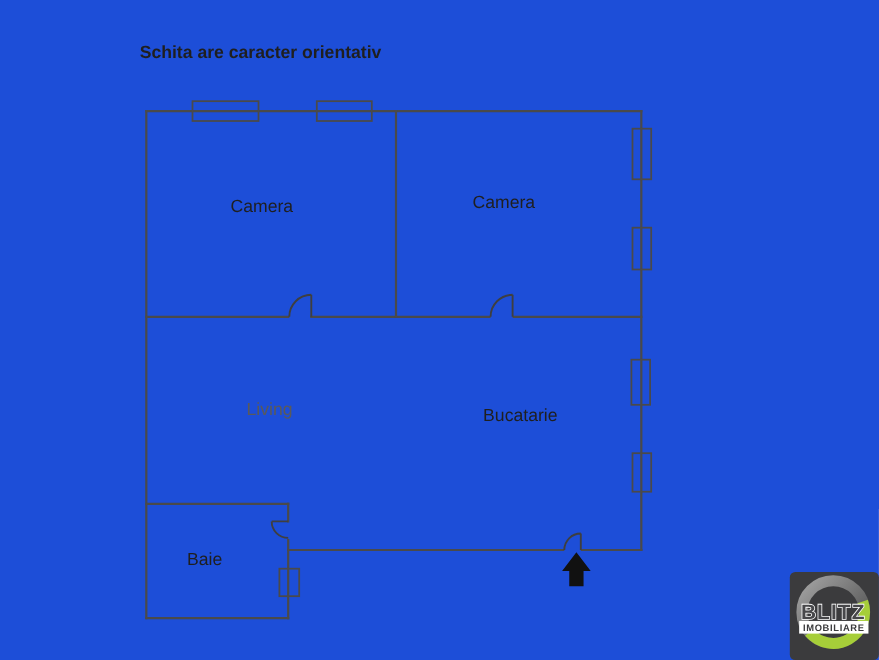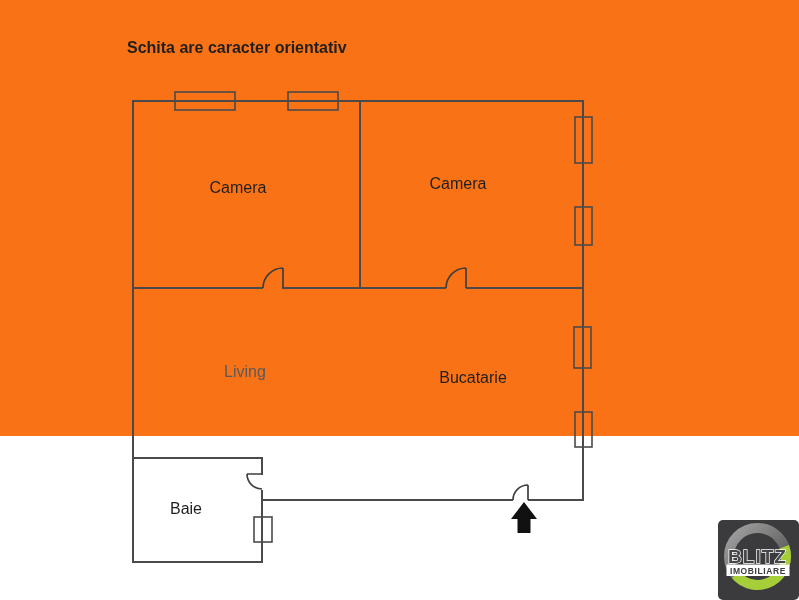--- a/index.html
+++ b/index.html
@@ -7,22 +7,22 @@
     padding: 0;
     background: #ffffff;
     width: 799px;
     height: 600px;
     overflow: hidden;
     font-family: "Liberation Sans", sans-serif;
   }
   .stage {
     position: relative;
     width: 799px;
-    height: 436px;
-    background: #f97316;
+    height: 600px;
+    background: #1d4ed8;
   }
   svg { display: block; }
   text { font-family: "Liberation Sans", sans-serif; }
   .title-text { font-size: 16px; font-weight: 600; }
   .room-label { font-size: 16px; }
   .logo-brand { font-size: 19px; font-weight: 700; letter-spacing: 1px; }
   .logo-sub  { font-size: 8.5px; font-weight: 700; letter-spacing: 0.6px; }
 </style>
 </head>
 <body>

